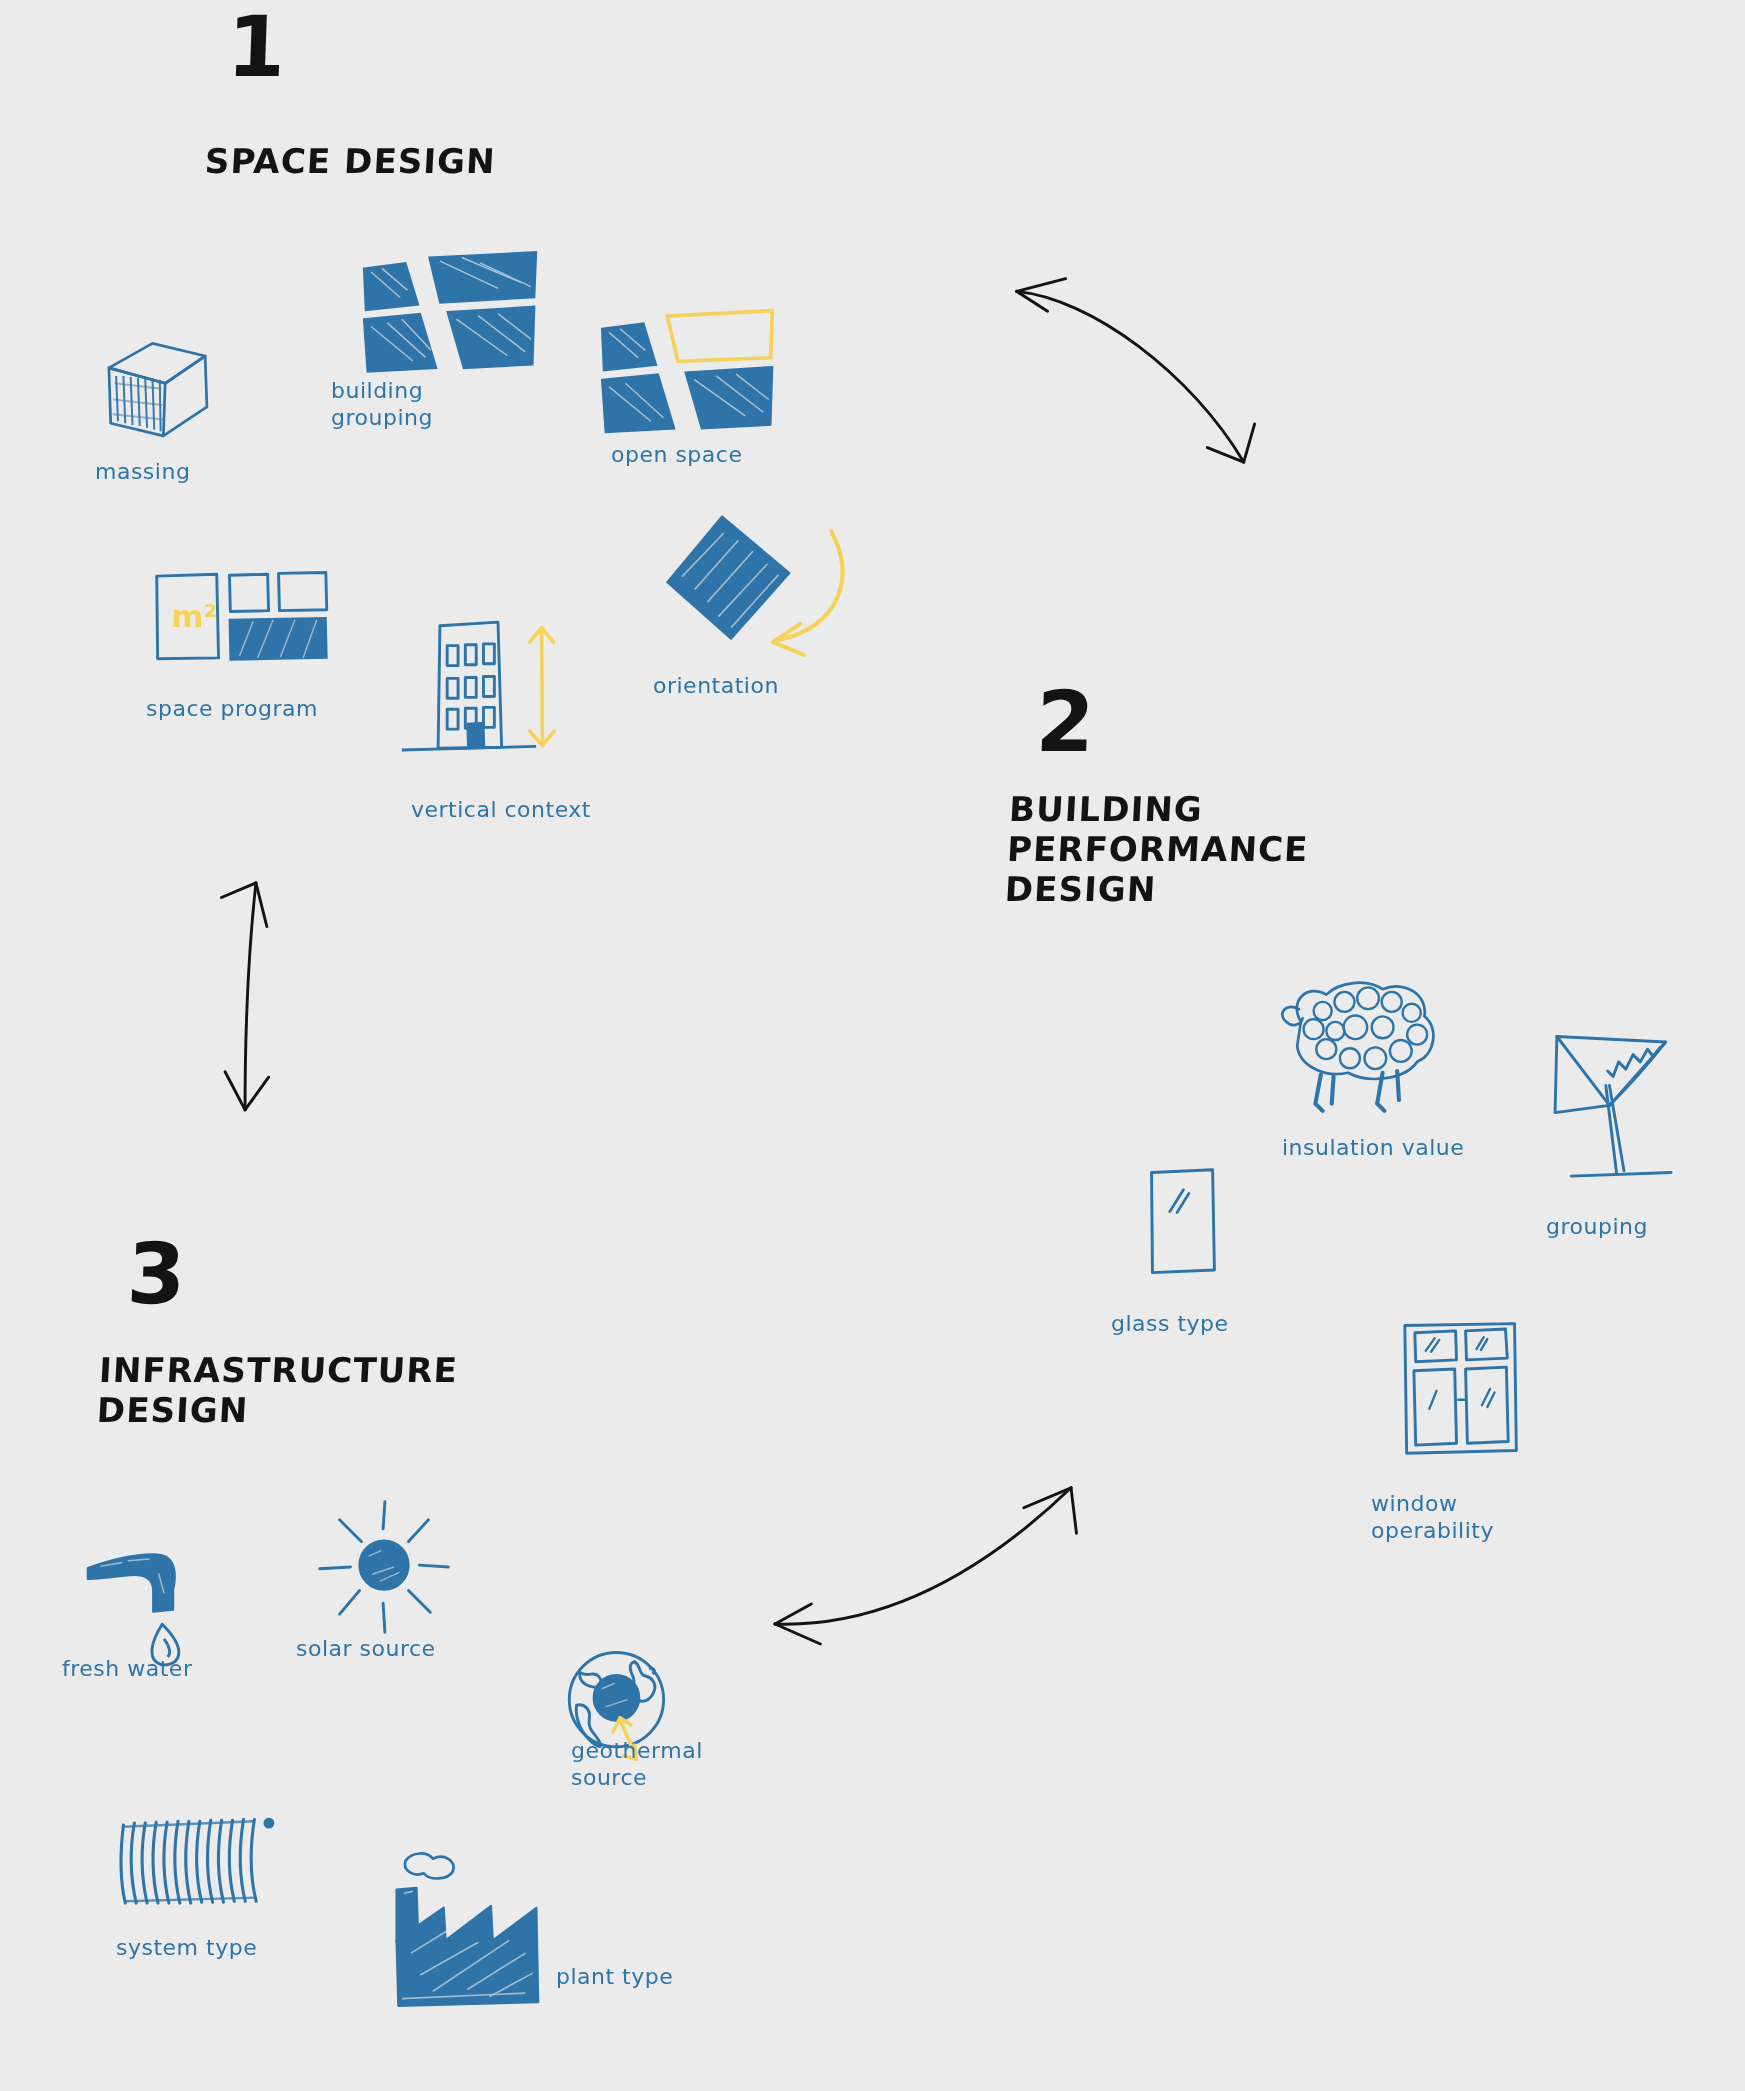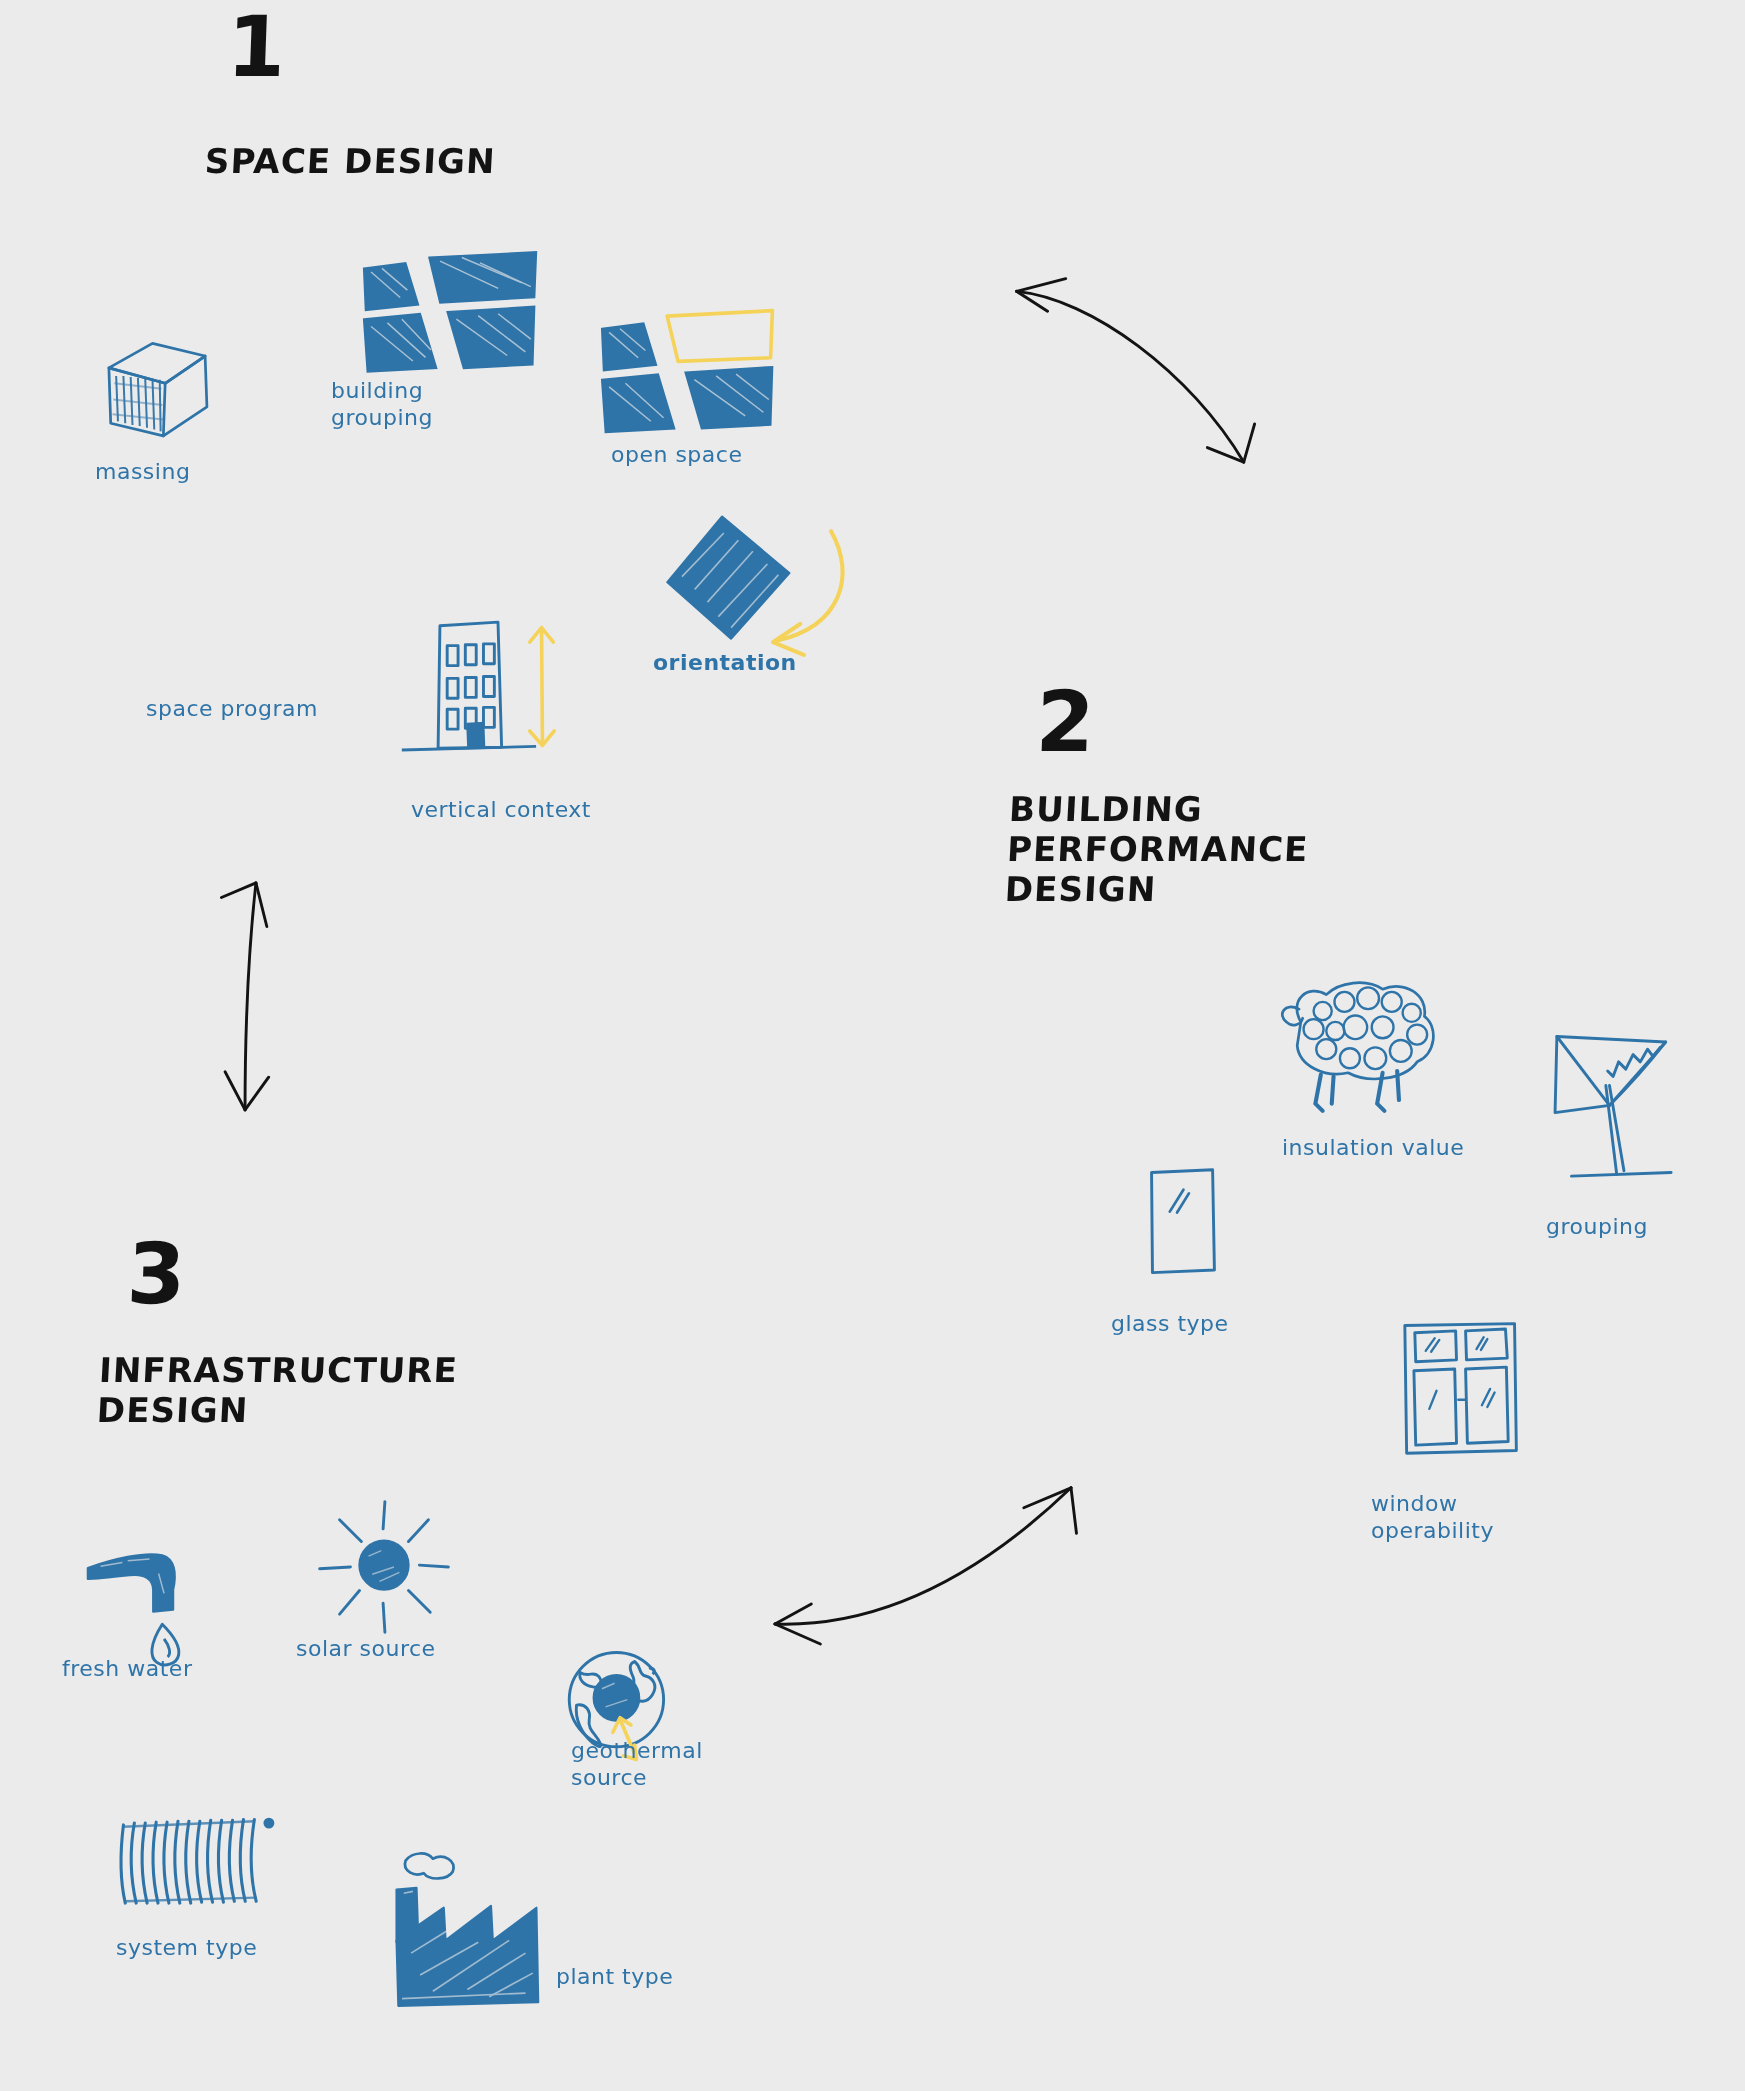--- a/index.html
+++ b/index.html
@@ -133,20 +133,39 @@
         <path d="M10 88 L56 126" fill="none"></path>
           <path d="M28 84 L70 122" fill="none"></path>
         <path d="M104 80 L160 120" fill="none"></path>
           <path d="M128 76 L180 116" fill="none"></path>
         <path d="M150 74 L186 102" fill="none"></path>
       </g>
     </svg>
   </div>
   <div class="item-label" style="left:611px; top:442px;">open space</div>
 
+  <div class="icon-box" style="left:153px; top:567px;">
+    <svg width="182" height="100" viewBox="0 0 200 110">
+      <g fill="none" stroke="#2f74a8" stroke-width="3.2" stroke-linejoin="round">
+        <path d="M4 10 L70 8 L72 100 L5 101 Z"></path>
+        <path d="M84 9 L126 8 L127 48 L85 49 Z"></path>
+        <path d="M138 7 L190 6 L191 47 L139 48 Z"></path>
+      </g>
+      <g fill="#2f74a8" stroke="#2f74a8" stroke-width="2">
+        <path d="M84 58 L190 56 L191 100 L85 102 Z"></path>
+      </g>
+      <g stroke="#ebebeb" stroke-width="1.5" opacity="0.6">
+        <path d="M95 98 L110 60" fill="none"></path>
+          <path d="M115 100 L132 58" fill="none"></path>
+        <path d="M140 99 L156 58" fill="none"></path>
+          <path d="M165 100 L180 58" fill="none"></path>
+      </g>
+      <text x="20" y="66" font-family="DejaVu Sans, sans-serif" font-size="34" font-weight="600" fill="#f5d35a">m²</text>
+    </svg>
+  </div>
   <div class="item-label" style="left:146px; top:696px;">space program</div>
 
   <div class="icon-box" style="left:400px; top:609px;">
     <svg width="186" height="155" viewBox="0 0 205 170">
       <g fill="none" stroke="#2f74a8" stroke-width="3.2" stroke-linejoin="round">
         <path d="M44 18 L108 14 L112 152 L42 153 Z"></path>
         <path d="M2 155 L150 151"></path>
         <rect x="52" y="40" width="12" height="22"></rect>
         <rect x="72" y="39" width="12" height="22"></rect>
         <rect x="92" y="38" width="12" height="22"></rect>
@@ -178,21 +197,21 @@
           <path d="M50 100 L100 44"></path>
         <path d="M62 116 L116 58"></path>
           <path d="M76 128 L128 70"></path>
       </g>
       <g fill="none" stroke="#f5d35a" stroke-width="4.5" stroke-linecap="round" stroke-linejoin="round">
         <path d="M186 22 C 214 72, 196 126, 128 142"></path>
         <path d="M152 124 L122 144 L156 158"></path>
       </g>
     </svg>
   </div>
-  <div class="item-label" style="left:653px; top:650px;font-weight:bold;">orientation</div>
+  <div class="item-label" style="left:653px; top:673px;">orientation</div>
 
   <div class="arrow-box" style="left:982px; top:255px;">
     <svg width="300" height="218" viewBox="0 0 330 240">
       <g fill="none" stroke="#131313" stroke-width="3.2" stroke-linecap="round">
         <path d="M38 40 C 120 48, 230 130, 288 228"></path>
         <path d="M38 40 L92 26"></path>
         <path d="M38 40 L72 62"></path>
         <path d="M288 228 L248 212"></path>
         <path d="M288 228 L300 186"></path>
       </g>

